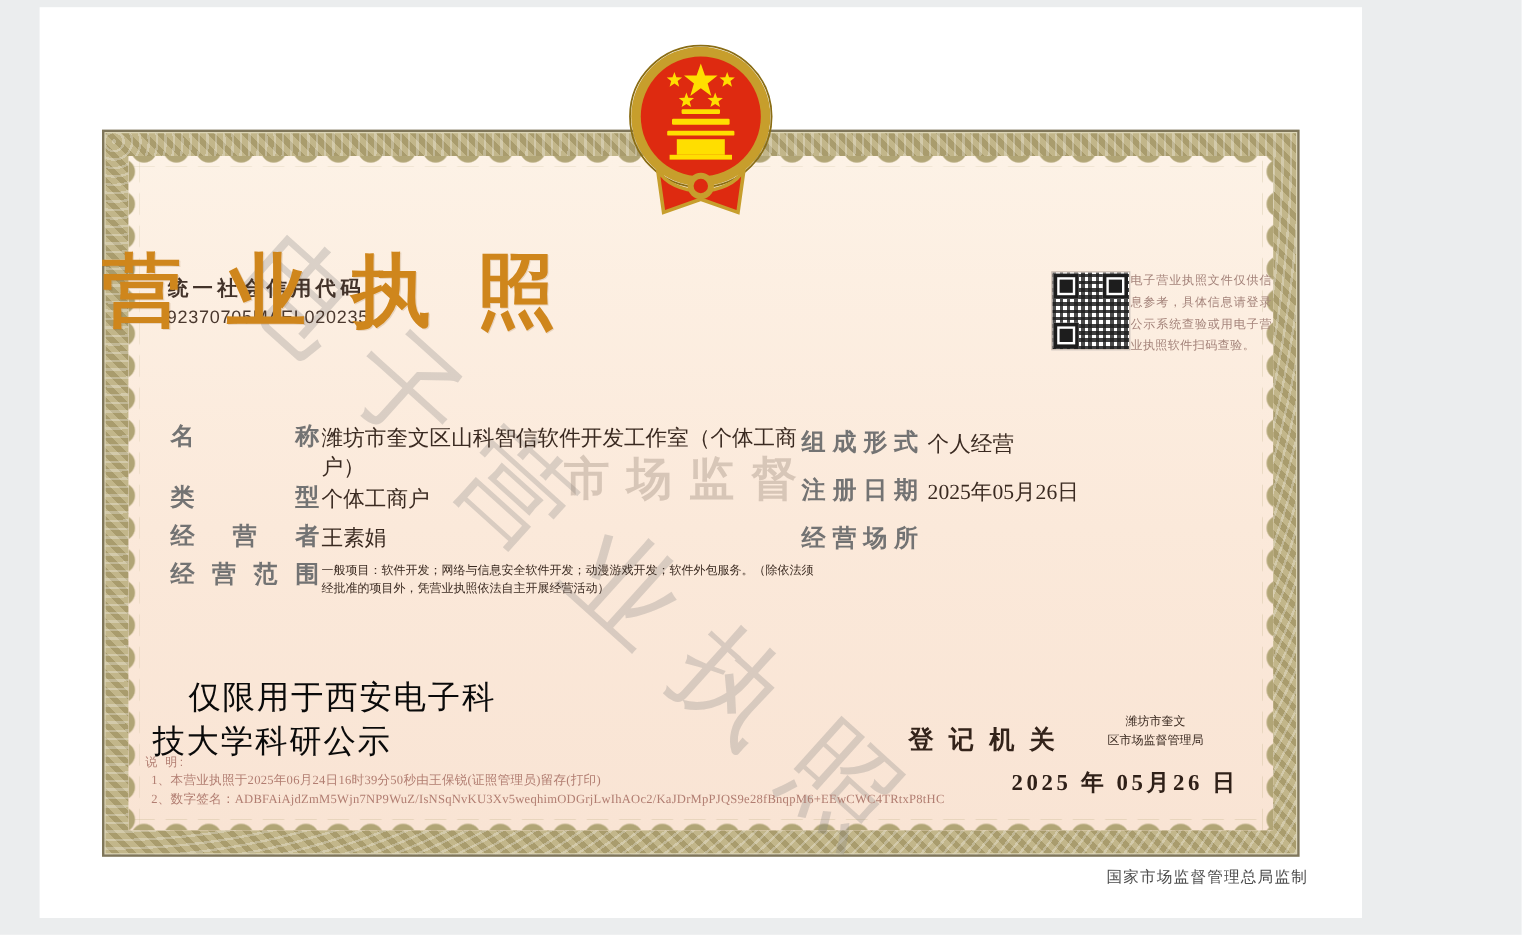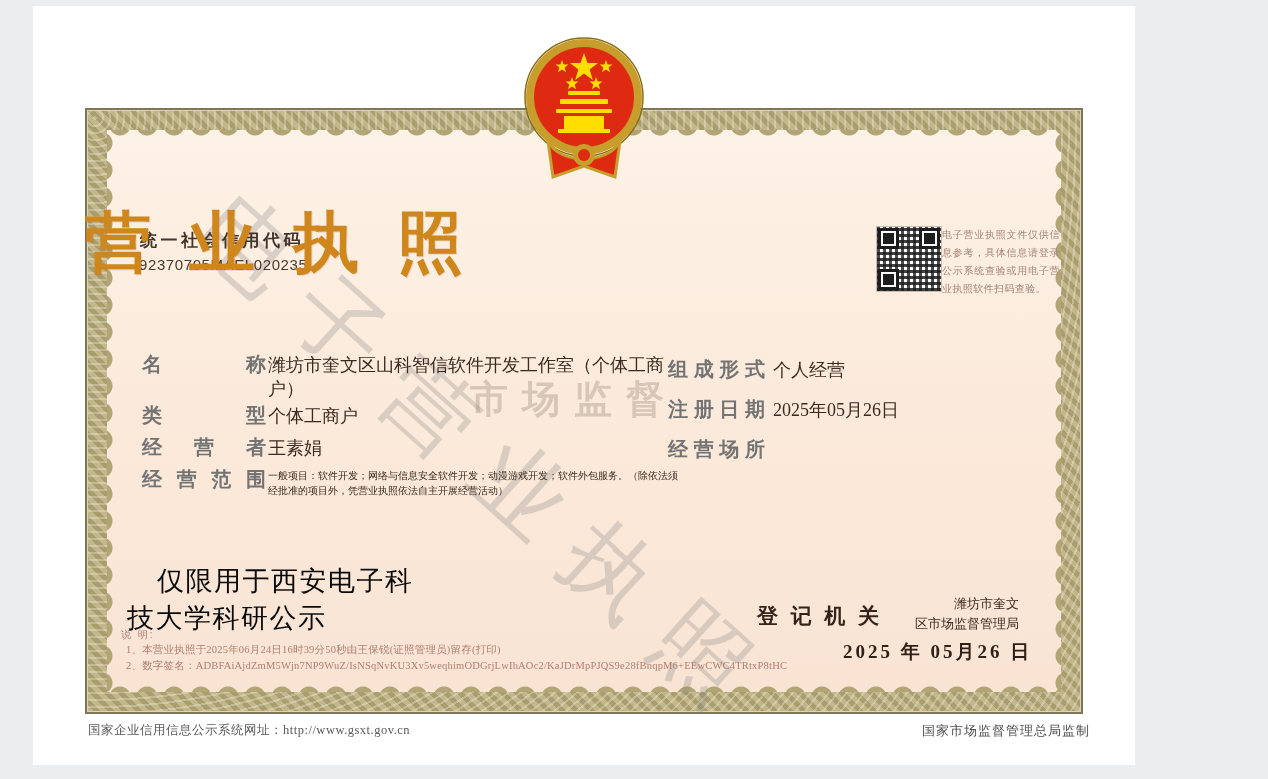--- a/index.html
+++ b/index.html
@@ -61,22 +61,22 @@
   .flabel{font-size:20px;font-weight:700;color:#737373;text-align:justify;text-align-last:justify;line-height:1.1}
   .fvalue{font-family:"Liberation Serif",serif;font-size:18px;color:#3a2a21;line-height:1.35}
   .lab-l{left:57px;width:124px}
   .val-l{left:183px}
   .lab-r{left:583px;width:97px}
   .val-r{left:688px}
   .small-scope{font-size:10px;line-height:1.5;width:414px}
   
   .reg-label{left:672px;top:494px;width:122px;font-size:21px;font-weight:700;color:#33231a;
              text-align:justify;text-align-last:justify}
-  .reg-auth{left:822px;top:486px;width:112px;font-family:"Liberation Serif",serif;font-size:13px;
-            color:#3a2a21;text-align:right;line-height:1.55}
+  .reg-auth{left:822px;top:486px;width:112px;font-family:"Liberation Serif",serif;font-size:10px;
+            color:#3a2a21;text-align:center;line-height:1.55}
   .reg-date{left:758px;top:531px;font-family:"Liberation Serif",serif;font-size:19px;font-weight:700;
             letter-spacing:3px;color:#2f2018}
   
   .note-head{left:36px;top:520px;font-size:10px;color:#b17d71;letter-spacing:2px}
   .note-item{font-family:"Liberation Serif",serif;font-size:10.5px;color:#b17d71;letter-spacing:.2px;white-space:nowrap}
   .note-1{left:41px;top:535px}
   .note-2{left:41px;top:551px}
   
   .overlay-1{left:72px;top:455px;font-size:27px;color:#0a0a0a;letter-spacing:1.5px;font-weight:500}
   .overlay-2{left:42px;top:492px;font-size:27px;color:#0a0a0a;letter-spacing:1.5px;font-weight:500}
@@ -184,17 +184,14 @@
     <polygon points="78,44 79.6,48.4 84.4,48.6 80.7,51.6 82,56.2 78,53.6 74,56.2 75.3,51.6 71.6,48.6 76.4,48.4" fill="#ffde00"></polygon>
     <g fill="#ffde00">
       <rect x="50" y="58" width="32" height="4" rx="1"></rect>
       <rect x="42" y="66" width="48" height="5" rx="1"></rect>
       <rect x="38" y="76" width="56" height="4" rx="1"></rect>
       <rect x="46" y="83" width="40" height="13"></rect>
       <rect x="40" y="96" width="52" height="4"></rect>
     </g>
   </svg>
 
-  <div class="abs footer-left">
-    <span>国家企业信用信息公示系统网址：</span><span>http://www.gsxt.gov.cn</span>
-  </div>
   <div class="abs footer-right">国家市场监督管理总局监制</div>
 </div>
 
 </body></html>

